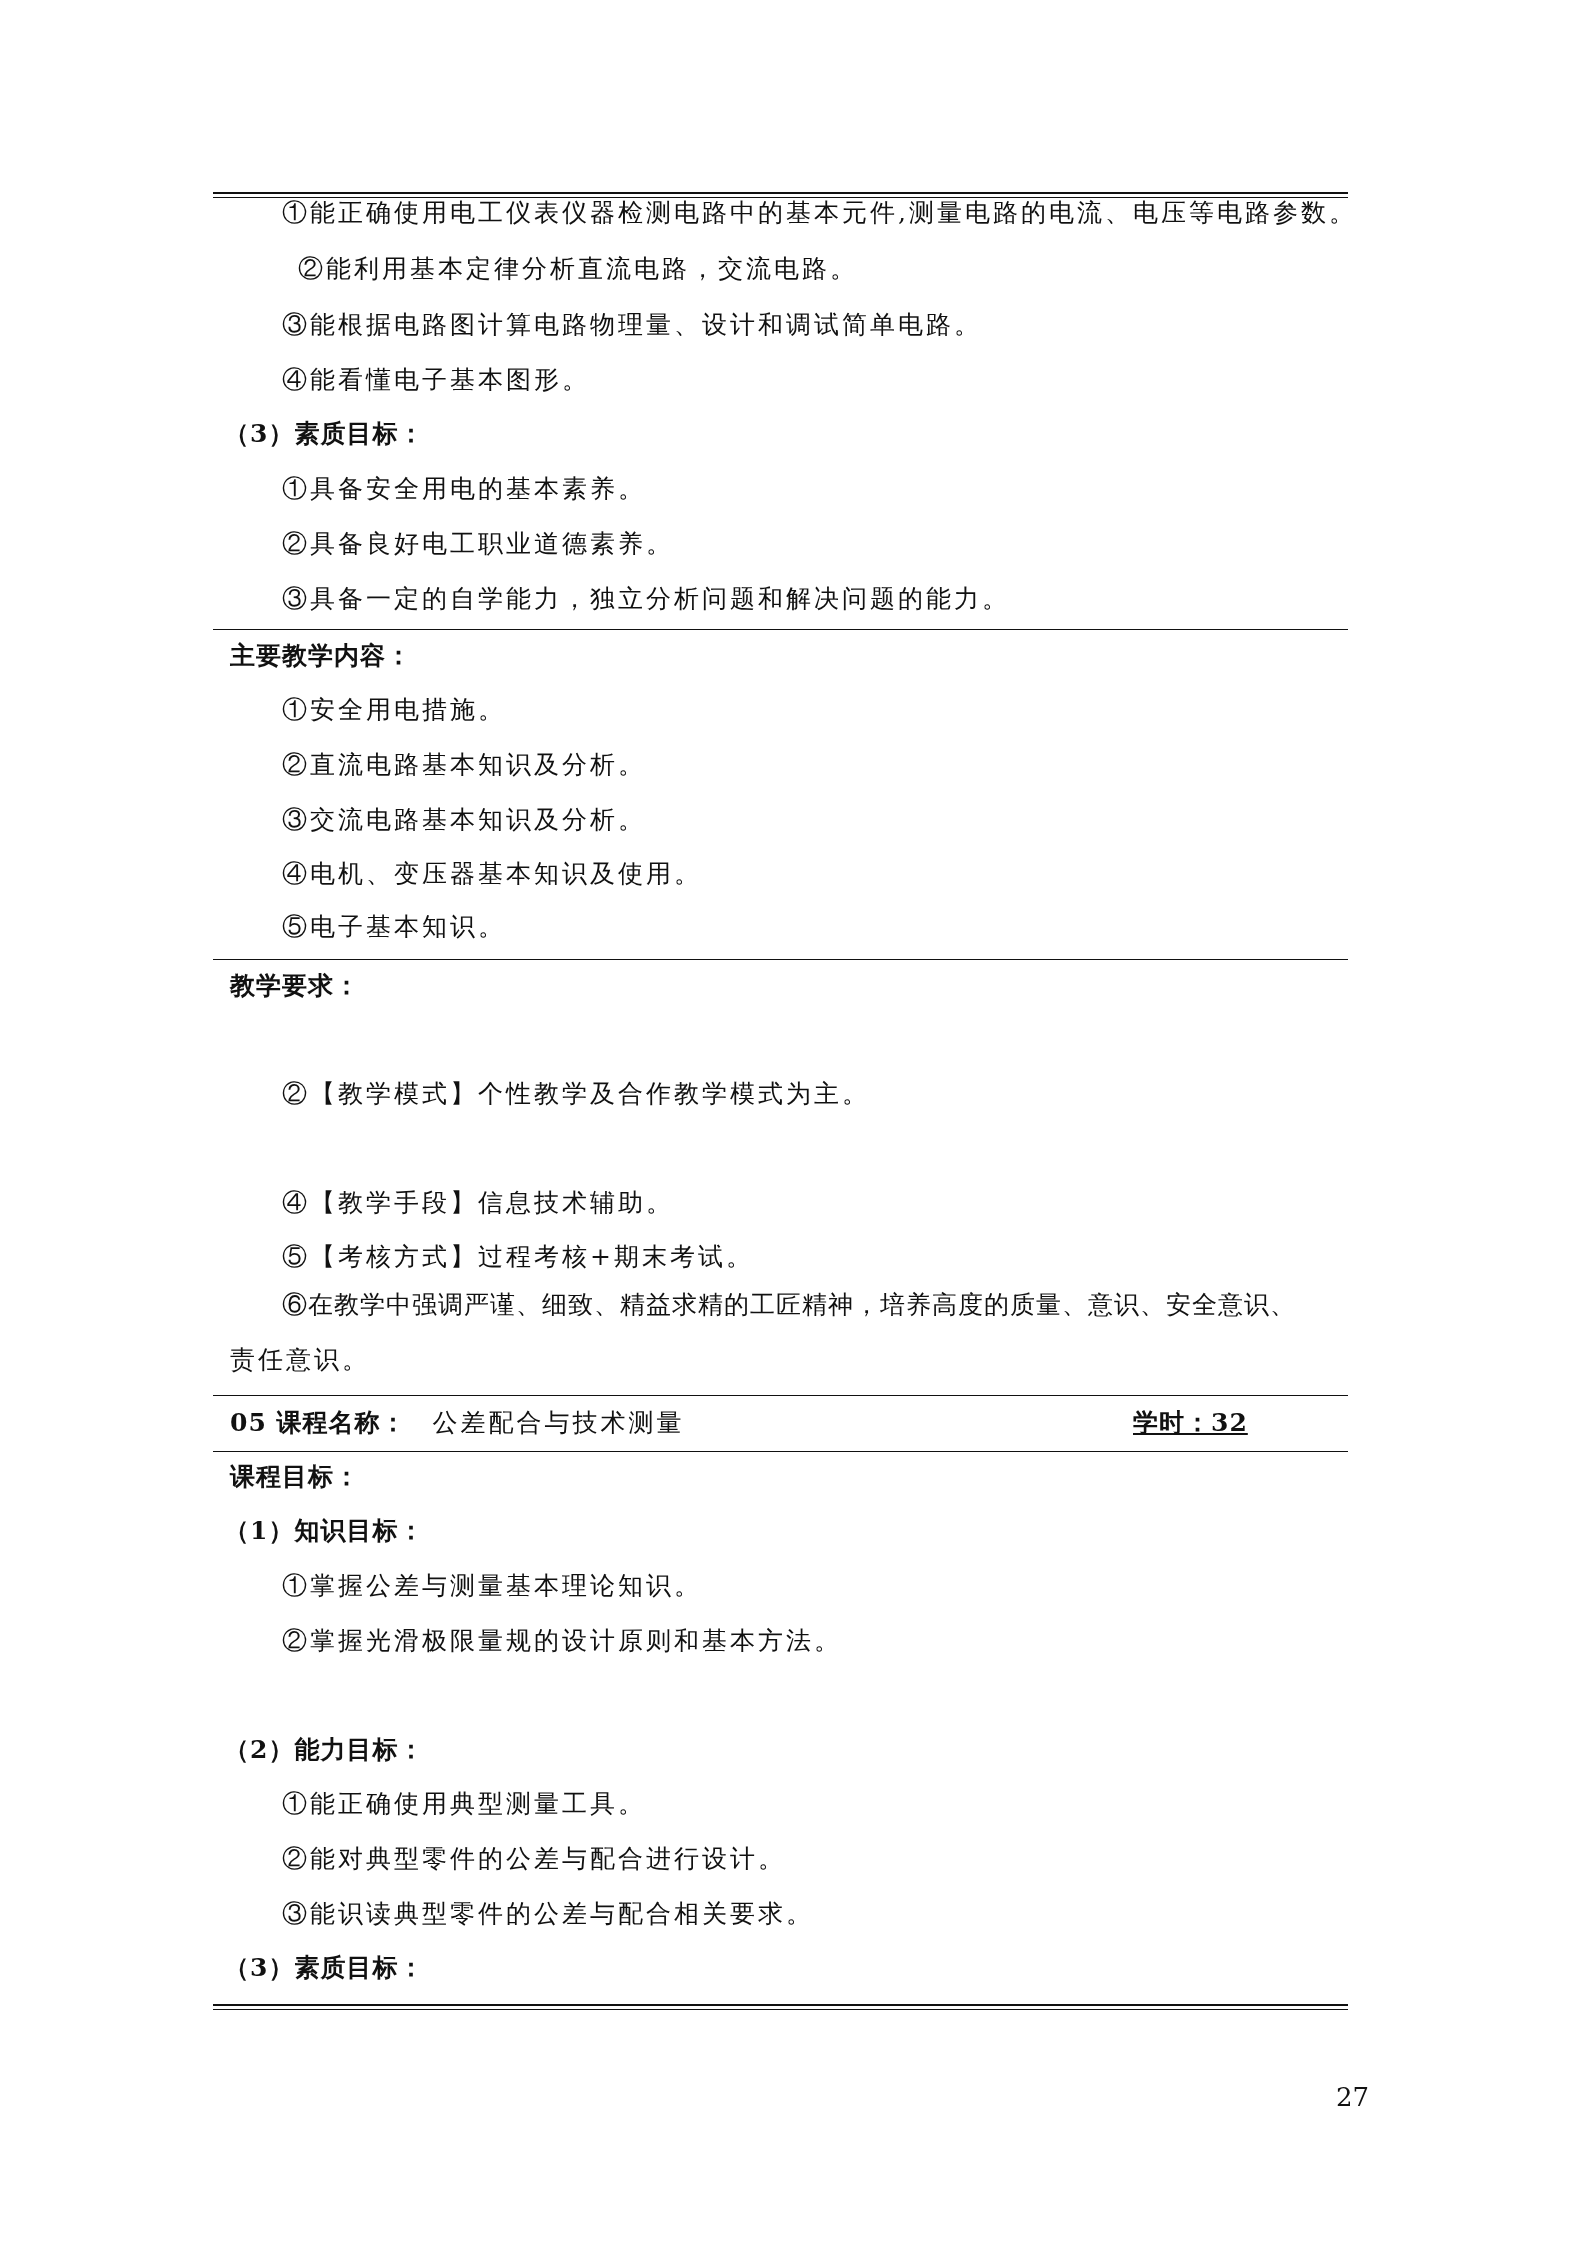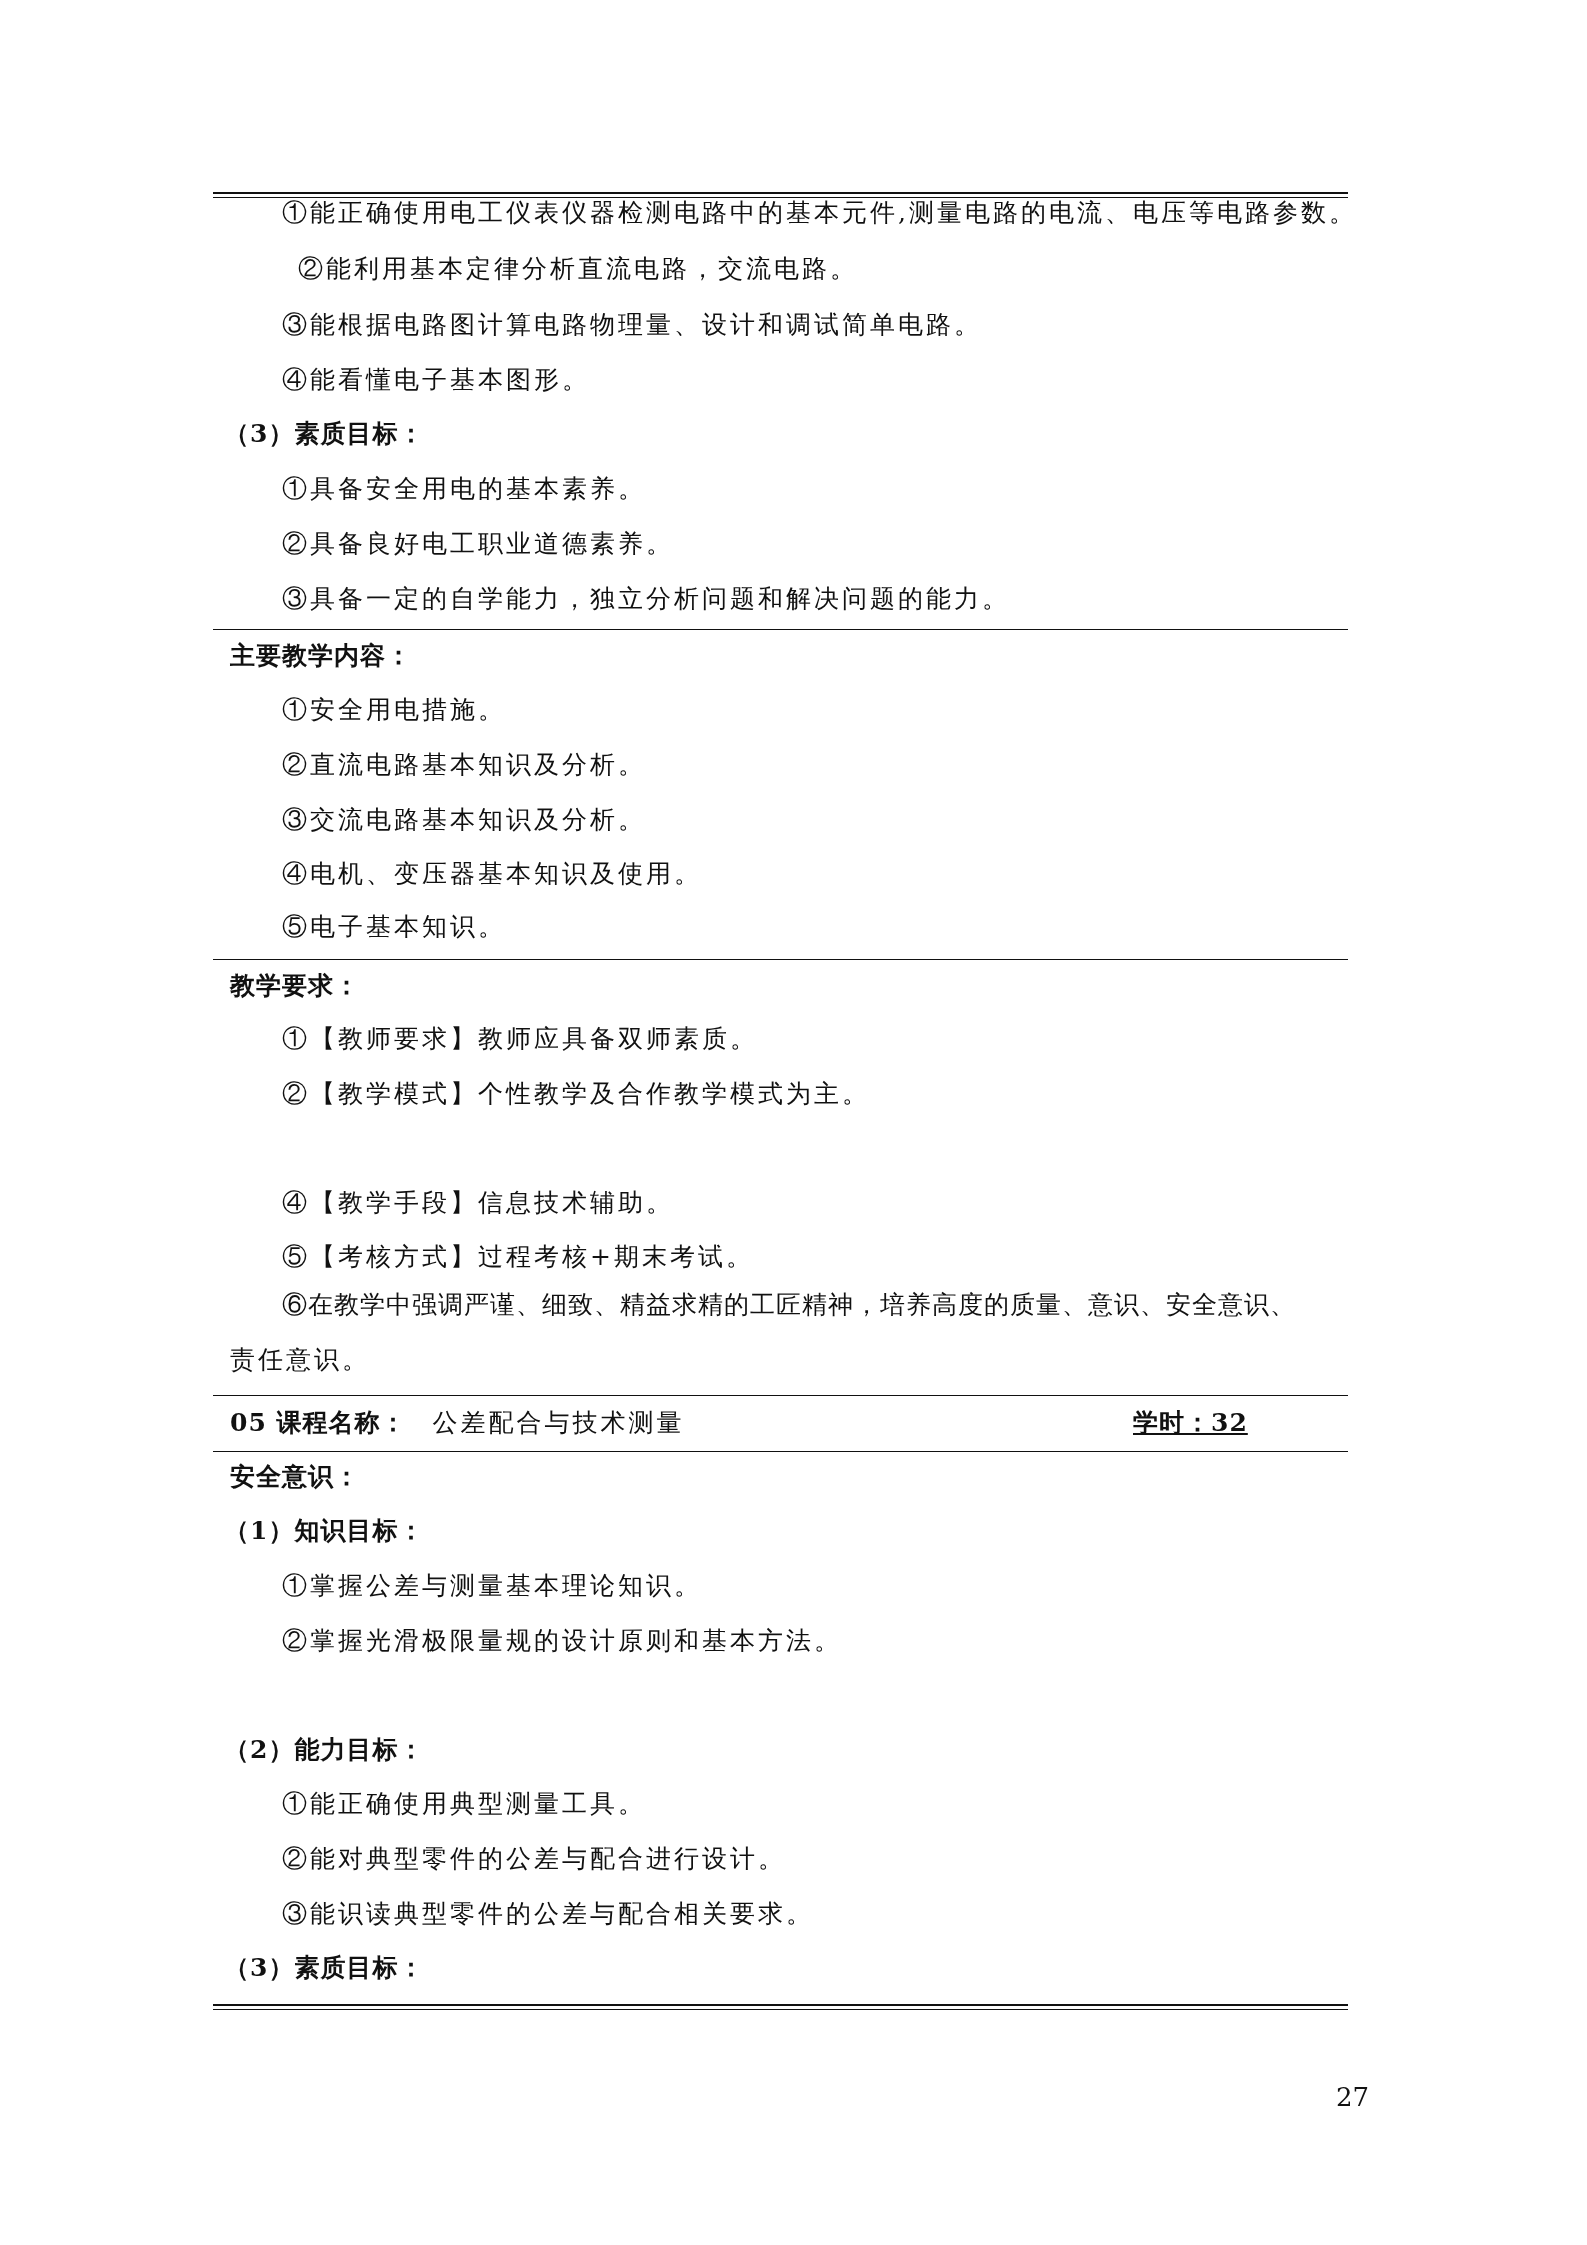--- a/index.html
+++ b/index.html
@@ -40,37 +40,36 @@
   <div class="line l-head" style="top:641px;">主要教学内容：</div>
   <div class="line l-item" style="top:695px;">①安全用电措施。</div>
   <div class="line l-item" style="top:750px;">②直流电路基本知识及分析。</div>
   <div class="line l-item" style="top:805px;">③交流电路基本知识及分析。</div>
   <div class="line l-item" style="top:859px;">④电机、变压器基本知识及使用。</div>
   <div class="line l-item" style="top:912px;">⑤电子基本知识。</div>
 
   <div class="rule" style="top:959px;"></div>
 
   <div class="line l-head" style="top:971px;">教学要求：</div>
-  <div class="line l-item" style="top:1024px;">①【教师要求】教师应具备双师素质。</div>
   <div class="line l-item" style="top:1079px;">②【教学模式】个性教学及合作教学模式为主。</div>
   <div class="line l-item" style="top:1188px;">④【教学手段】信息技术辅助。</div>
   <div class="line l-item" style="top:1242px;">⑤【考核方式】过程考核+期末考试。</div>
   <div class="line l-item" style="top:1290px; letter-spacing:1px;">⑥在教学中强调严谨、细致、精益求精的工匠精神，培养高度的质量、意识、安全意识、</div>
   <div class="line l-wrap" style="top:1345px;">责任意识。</div>
 
   <div class="rule" style="top:1395px;"></div>
 
   <div class="line l-wrap" style="top:1408px;">
     <span class="course-label">05 课程名称：</span><span class="course-value">公差配合与技术测量</span>
   </div>
   <div class="hours" style="top:1408px;text-decoration:underline;">学时：32</div>
 
   <div class="rule" style="top:1451px;"></div>
 
-  <div class="line l-head" style="top:1462px;">安全意识：</div>
+  <div class="line l-head" style="top:1462px;">课程目标：</div>
   <div class="line l-sub" style="top:1516px;">（1）知识目标：</div>
   <div class="line l-item" style="top:1571px;">①掌握公差与测量基本理论知识。</div>
   <div class="line l-item" style="top:1626px;">②掌握光滑极限量规的设计原则和基本方法。</div>
   <div class="line l-sub" style="top:1735px;">（2）能力目标：</div>
   <div class="line l-item" style="top:1789px;">①能正确使用典型测量工具。</div>
   <div class="line l-item" style="top:1844px;">②能对典型零件的公差与配合进行设计。</div>
   <div class="line l-item" style="top:1899px;">③能识读典型零件的公差与配合相关要求。</div>
   <div class="line l-sub" style="top:1953px;">（3）素质目标：</div>
 
   <div class="rule double" style="top:2004px;"></div>

